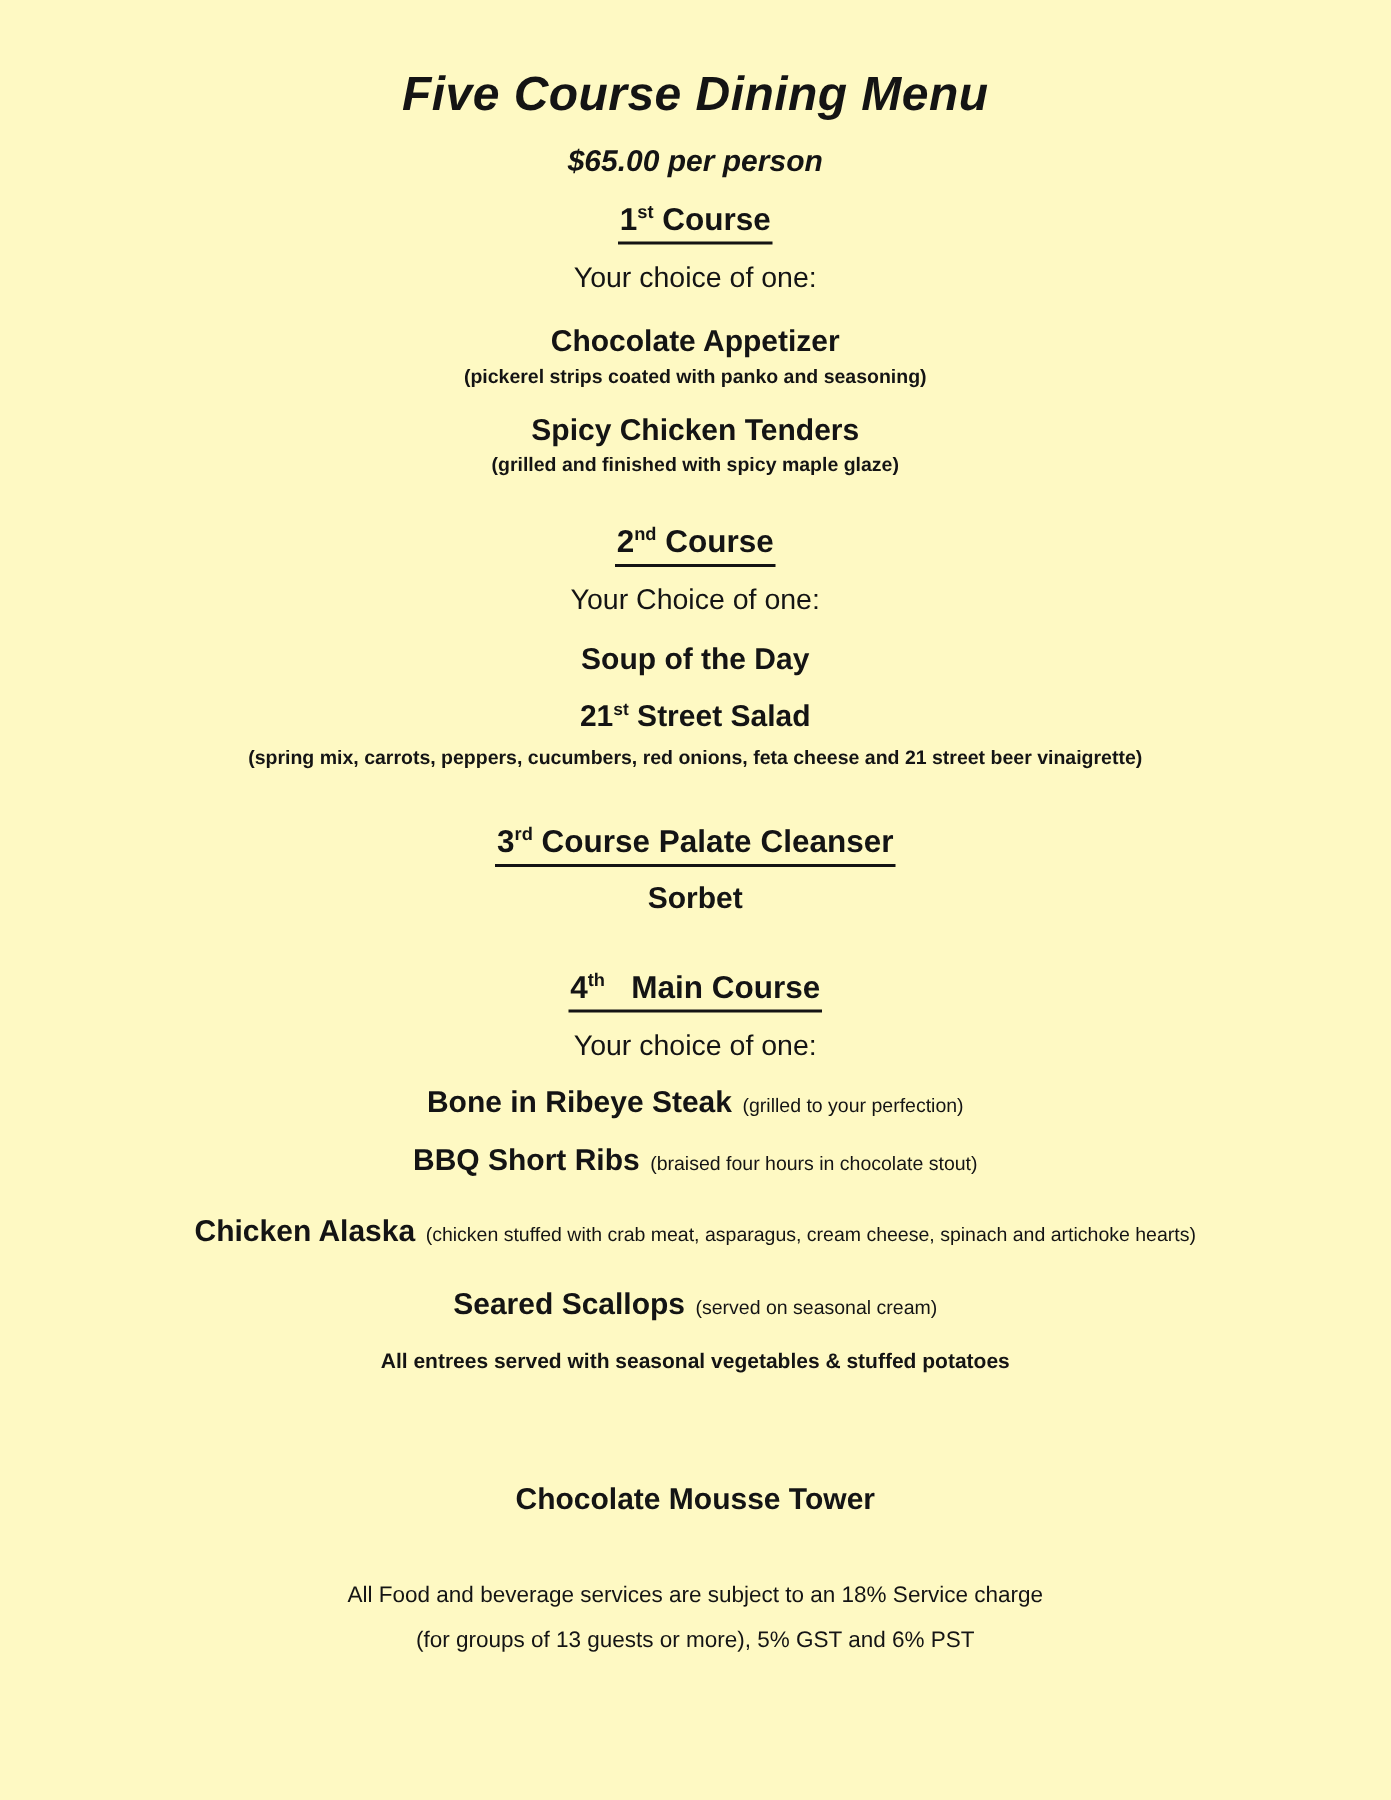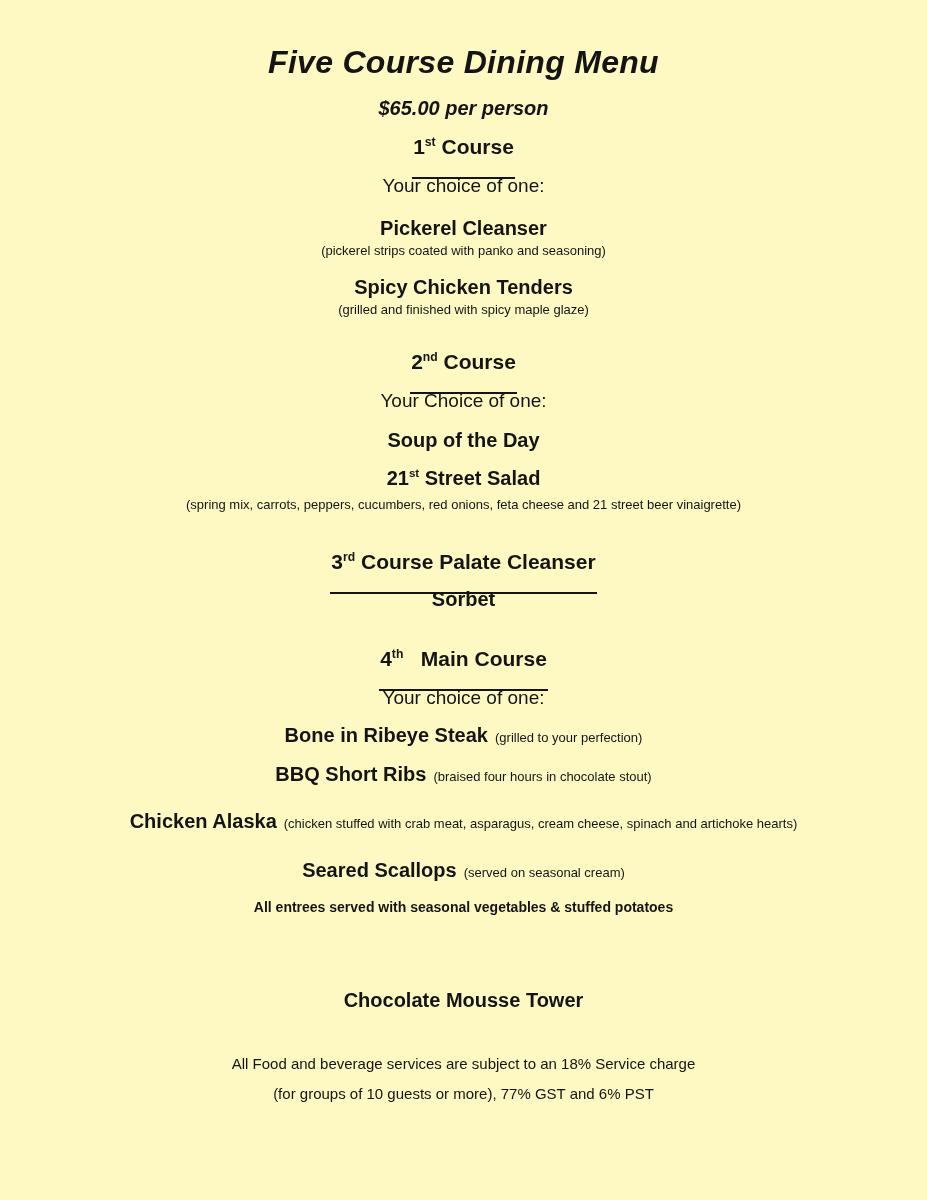--- a/index.html
+++ b/index.html
@@ -34,36 +34,36 @@
   .price {
     font-size: 20px;
     font-weight: bold;
     font-style: italic;
   }
   .heading-text {
     display: inline-block;
     font-size: 21px;
     font-weight: bold;
     border-bottom: 2px solid #141414;
-    padding: 0 1px 18px 1px;
+    padding: 0 1px 2px 1px;
     white-space: pre-wrap;
   }
   sup {
     font-size: 0.58em;
     vertical-align: super;
     line-height: 0;
   }
   .choice { font-size: 19px; }
   .item {
     font-size: 20px;
     font-weight: bold;
   }
   .desc-block {
     font-size: 13px;
-    font-weight: normal;
+    font-weight: bold;
     text-align: center;
   }
   .desc-inline {
     font-size: 13px;
     font-weight: normal;
     margin-left: 7px;
   }
   .note {
     font-size: 14px;
     font-weight: bold;
@@ -79,21 +79,21 @@
 <div class="page">
 
   <div class="line title" style="top:44px">Five Course Dining Menu</div>
 
   <div class="line price" style="top:97px">$65.00 per person</div>
 
   <div class="line" style="top:135px"><span class="heading-text"><span>1</span><sup>st</sup><span> Course</span></span></div>
 
   <div class="line choice" style="top:175px">Your choice of one:</div>
 
-  <div class="line item" style="top:217px">Pickerel Cleanser</div>
+  <div class="line item" style="top:217px">Chocolate Appetizer</div>
   <div class="line desc-block" style="top:244px">(pickerel strips coated with panko and seasoning)</div>
 
   <div class="line desc-block" style="top:303px">(grilled and finished with spicy maple glaze)</div>
   <div class="line item" style="top:276px">Spicy Chicken Tenders</div>
 
   <div class="line" style="top:350px"><span class="heading-text"><span>2</span><sup>nd</sup><span> Course</span></span></div>
 
   <div class="line choice" style="top:390px">Your Choice of one:</div>
 
   <div class="line item" style="top:429px">Soup of the Day</div>
@@ -116,15 +116,15 @@
   <div class="line item" style="top:763px"><span>BBQ Short Ribs</span><span class="desc-inline">(braised four hours in chocolate stout)</span></div>
 
   <div class="line item" style="top:859px"><span>Seared Scallops</span><span class="desc-inline">(served on seasonal cream)</span></div>
 
   <div class="line note" style="top:899px">All entrees served with seasonal vegetables &amp; stuffed potatoes</div>
 
 
   <div class="line item" style="top:989px">Chocolate Mousse Tower</div>
 
   <div class="line footer-line" style="top:1055px">All Food and beverage services are subject to an 18% Service charge</div>
-  <div class="line footer-line" style="top:1085px">(for groups of 10 guests or more), 77% GST and 6% PST</div>
+  <div class="line footer-line" style="top:1085px">(for groups of 13 guests or more), 5% GST and 6% PST</div>
 
 </div>
 
 </body></html>

